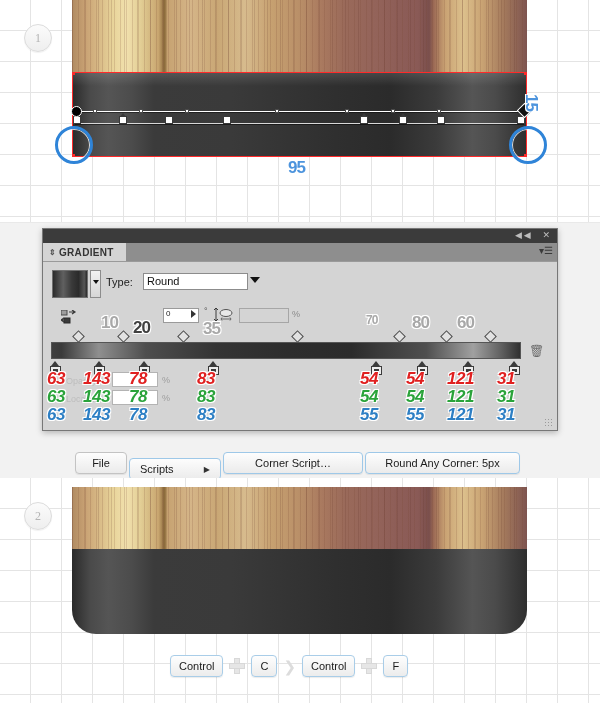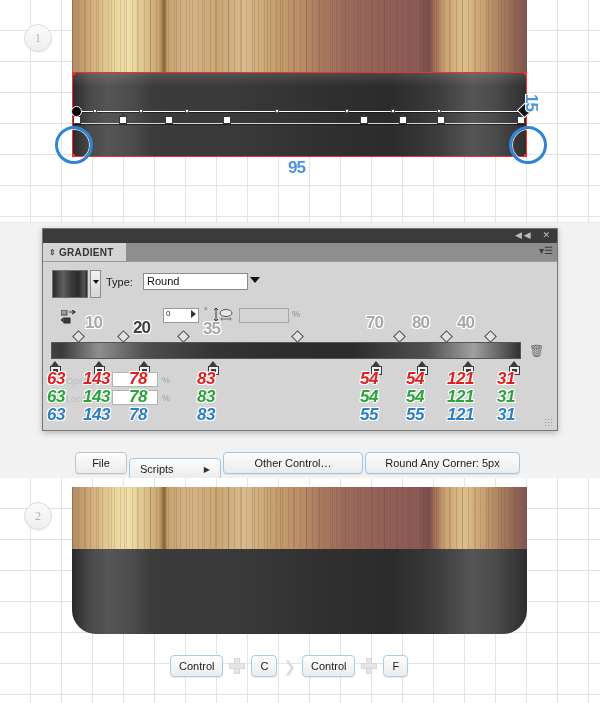--- a/index.html
+++ b/index.html
@@ -456,26 +456,26 @@
         <path d="M3,1 L3,12 M1,2 L3,0 L5,2 M1,11 L3,13 L5,11" stroke="#3a3a3a" fill="none" stroke-width="1"></path>
         <ellipse cx="13" cy="5" rx="6" ry="3.5" fill="#e8e8e8" stroke="#555" stroke-width="1"></ellipse>
         <path d="M8,11 L18,11 M9,9.5 L8,11 L9,12.5 M17,9.5 L18,11 L17,12.5" stroke="#6a6a6a" fill="none" stroke-width="1"></path>
       </svg>
     </div>
     <div class="ratio-field"></div>
     <div class="pct-sym">%</div>
 
     <div style="position:absolute;left:41px;top:52px;" class="rgbcol"></div>
 
-    <div style="position:absolute;left:42px;top:51px;font-weight:bold;font-size:17px;color:#a8a8a8;text-shadow:-1px -1px 0 #fff,1px -1px 0 #fff,-1px 1px 0 #fff,1px 1px 0 #fff;letter-spacing:-1px;">10</div>
+    <div style="position:absolute;left:58px;top:51px;font-weight:bold;font-size:17px;color:#a8a8a8;text-shadow:-1px -1px 0 #fff,1px -1px 0 #fff,-1px 1px 0 #fff,1px 1px 0 #fff;letter-spacing:-1px;">10</div>
     <div style="position:absolute;left:90px;top:56px;font-weight:bold;font-size:17px;color:#404040;text-shadow:-1px -1px 0 #fff,1px -1px 0 #fff,-1px 1px 0 #fff,1px 1px 0 #fff;letter-spacing:-1px;">20</div>
     <div style="position:absolute;left:160px;top:57px;font-weight:bold;font-size:17px;color:#a8a8a8;text-shadow:-1px -1px 0 #fff,1px -1px 0 #fff,-1px 1px 0 #fff,1px 1px 0 #fff;letter-spacing:-1px;">35</div>
-    <div style="position:absolute;left:323px;top:51px;font-weight:bold;font-size:17px;color:#a8a8a8;text-shadow:-1px -1px 0 #fff,1px -1px 0 #fff,-1px 1px 0 #fff,1px 1px 0 #fff;letter-spacing:-1px;">70</div>
+    <div style="position:absolute;left:323px;top:51px;font-weight:bold;font-size:12px;color:#a8a8a8;text-shadow:-1px -1px 0 #fff,1px -1px 0 #fff,-1px 1px 0 #fff,1px 1px 0 #fff;letter-spacing:-1px;">70</div>
     <div style="position:absolute;left:369px;top:51px;font-weight:bold;font-size:17px;color:#a8a8a8;text-shadow:-1px -1px 0 #fff,1px -1px 0 #fff,-1px 1px 0 #fff,1px 1px 0 #fff;letter-spacing:-1px;">80</div>
-    <div style="position:absolute;left:414px;top:51px;font-weight:bold;font-size:17px;color:#a8a8a8;text-shadow:-1px -1px 0 #fff,1px -1px 0 #fff,-1px 1px 0 #fff,1px 1px 0 #fff;letter-spacing:-1px;">40</div>
+    <div style="position:absolute;left:414px;top:51px;font-weight:bold;font-size:17px;color:#a8a8a8;text-shadow:-1px -1px 0 #fff,1px -1px 0 #fff,-1px 1px 0 #fff,1px 1px 0 #fff;letter-spacing:-1px;">60</div>
 
     <div class="opacity-stop" style="left:31px;"></div>
     <div class="opacity-stop" style="left:76px;"></div>
     <div class="opacity-stop" style="left:136px;"></div>
     <div class="opacity-stop" style="left:250px;"></div>
     <div class="opacity-stop" style="left:352px;"></div>
     <div class="opacity-stop" style="left:399px;"></div>
     <div class="opacity-stop" style="left:443px;"></div>
 
     <div id="gradient-strip"></div>
@@ -582,21 +582,21 @@
     <div class="grip"></div>
   </div>
 </div>
 
 <div id="menu-path">
   <div class="mbtn" style="width:52px;">File</div>
   <div class="mbtn wide blue" style="width:92px;">
     <span>Scripts</span>
     <span class="arr">▶</span>
   </div>
-  <div class="mbtn blue" style="width:140px;">Other Control…</div>
+  <div class="mbtn blue" style="width:140px;">Corner Script…</div>
   <div class="mbtn blue" style="width:155px;">Round Any Corner: 5px</div>
 </div>
 
 <div class="canvas" id="canvas-bottom">
 
   <div class="step-badge" style="left:24px;top:24px;">2</div>
 
   <div class="plank" style="top:9px;height:62px;">
     <div class="wood"></div>
     <div class="grain2"></div>

